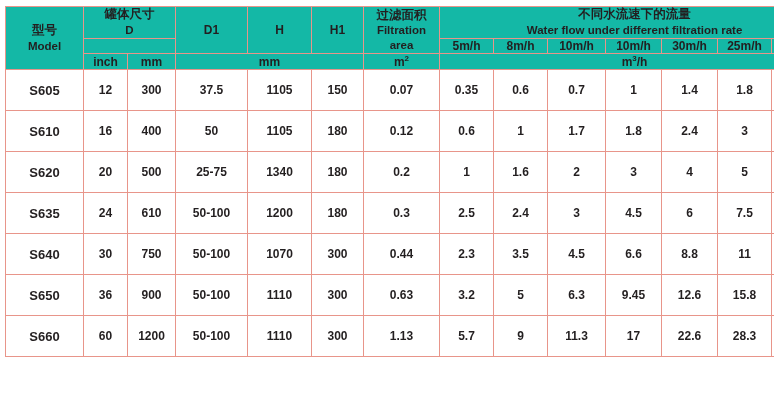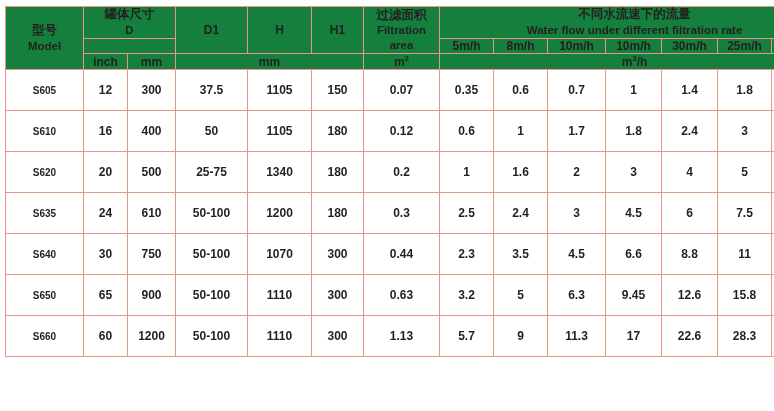--- a/index.html
+++ b/index.html
@@ -28,21 +28,21 @@
   table.spec td, table.spec th {
     border: 1px solid #e8958a;
     text-align: center;
     vertical-align: middle;
     font-weight: bold;
     font-size: 12px;
     color: #231f20;
     padding: 0;
   }
   thead th {
-    background: #15803d;
+    background: #14b8a6;
   }
   .hdr-main {
     font-size: 13px;
     line-height: 1.25;
   }
   .hdr-sub {
     font-size: 12px;
   }
   .cn {
     font-size: 12.5px;
@@ -53,21 +53,21 @@
   .small-unit {
     font-size: 12px;
   }
   tbody td {
     background: #ffffff;
     height: 40px;
     font-size: 12.5px;
     font-weight: bold;
   }
   tbody td.model {
-    font-size: 10px;
+    font-size: 13px;
   }
   .rate-head {
     font-size: 11.5px;
   }
   sup {
     font-size: 8px;
     vertical-align: super;
   }
   .two-line {
     line-height: 1.3;
@@ -211,21 +211,21 @@
         <td>2.3</td>
         <td>3.5</td>
         <td>4.5</td>
         <td>6.6</td>
         <td>8.8</td>
         <td>11</td>
         <td>15.4</td>
       </tr>
       <tr>
         <td class="model">S650</td>
-        <td>65</td>
+        <td>36</td>
         <td>900</td>
         <td>50-100</td>
         <td>1110</td>
         <td>300</td>
         <td>0.63</td>
         <td>3.2</td>
         <td>5</td>
         <td>6.3</td>
         <td>9.45</td>
         <td>12.6</td>

